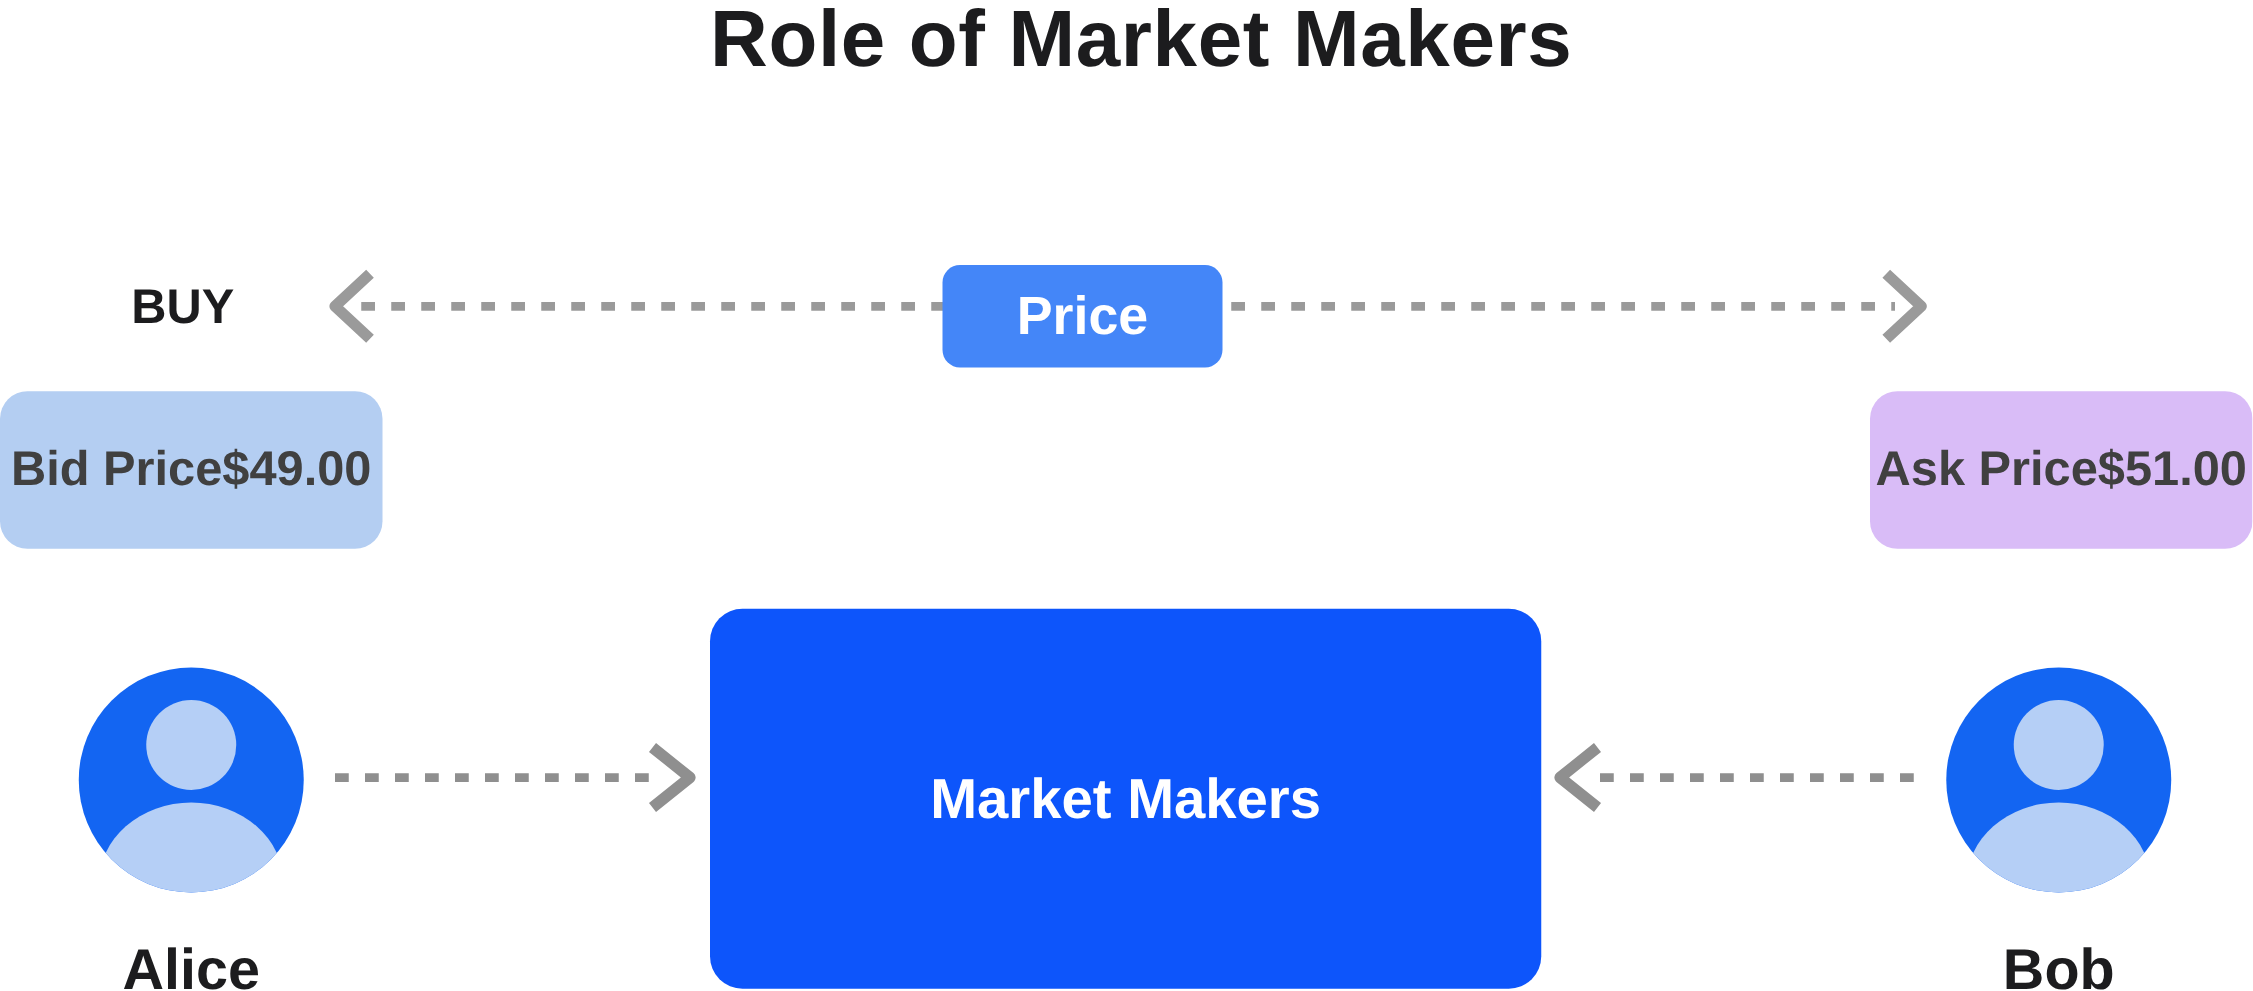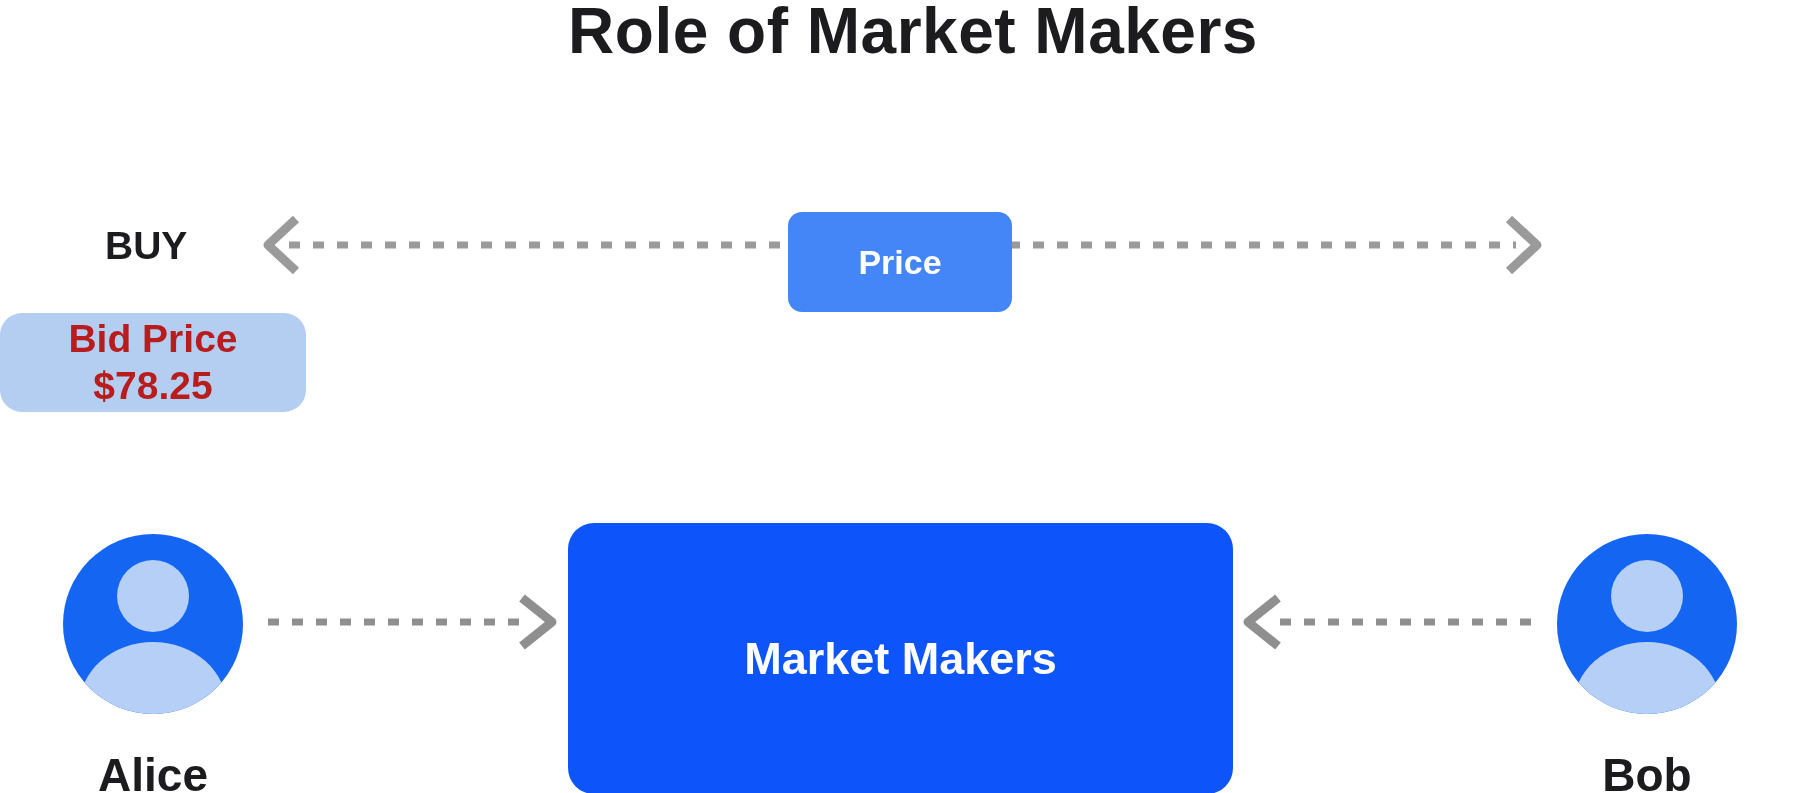--- a/index.html
+++ b/index.html
@@ -27,54 +27,53 @@
     top: 224px;
     font-size: 39px;
     font-weight: 700;
     color: #1c1c1e;
   }
   .buy-label { left: 105px; }
   .sell-label { left: 1592px; }
   .arrow-svg { position: absolute; }
   .price-badge {
     position: absolute;
-    left: 788px; top: 212px;
-    width: 224px; height: 100px;
+    left: 754px; top: 212px;
+    width: 224px; height: 82px;
     background: #4486f8;
     border-radius: 14px;
     display: flex; align-items: center; justify-content: center;
     color: #ffffff;
-    font-size: 34px;
+    font-size: 43px;
     font-weight: 600;
   }
   .quote-card {
     position: absolute;
     top: 313px;
-    width: 306px; height: 99px;
+    width: 306px; height: 126px;
     border-radius: 22px;
-    display: flex; flex-direction: column;
+    display: flex; flex-direction: row;
     align-items: center; justify-content: center;
     font-size: 39px;
     font-weight: 600;
     line-height: 1.18;
-    color: #b91c1c;
+    color: #404040;
   }
   .bid-card { left: 0px; background: #b4cef2; }
   .ask-card { left: 1496px; background: #d9bcf7; }
   .mm-box {
     position: absolute;
     left: 568px; top: 487px;
-    width: 665px; height: 271px;
+    width: 665px; height: 304px;
     background: #0d55fb;
     border-radius: 26px;
     display: flex; align-items: center; justify-content: center;
     color: #ffffff;
     font-size: 45px;
     font-weight: 600;
-    margin-top: 36px;
   }
   .avatar {
     position: absolute;
     top: 534px;
     width: 180px; height: 180px;
     border-radius: 50%;
     background: #1365f2;
     overflow: hidden;
   }
   .avatar-alice { left: 63px; }
@@ -119,23 +118,27 @@
   </svg>
 
   <div class="axis-label buy-label">BUY</div>
 
   <div class="price-badge">
     <span>Price</span>
   </div>
 
   <div class="quote-card bid-card">
     <div>Bid Price</div>
-    <div>$78.25</div>
+    <div>$49.00</div>
   </div>
 
+  <div class="quote-card ask-card">
+    <div>Ask Price</div>
+    <div>$51.00</div>
+  </div>
 
   <div class="mm-box">
     <span>Market Makers</span>
   </div>
 
   <div class="avatar avatar-alice">
     <div class="head"></div>
     <div class="shoulders"></div>
   </div>
   <div class="actor-name name-alice">Alice</div>

